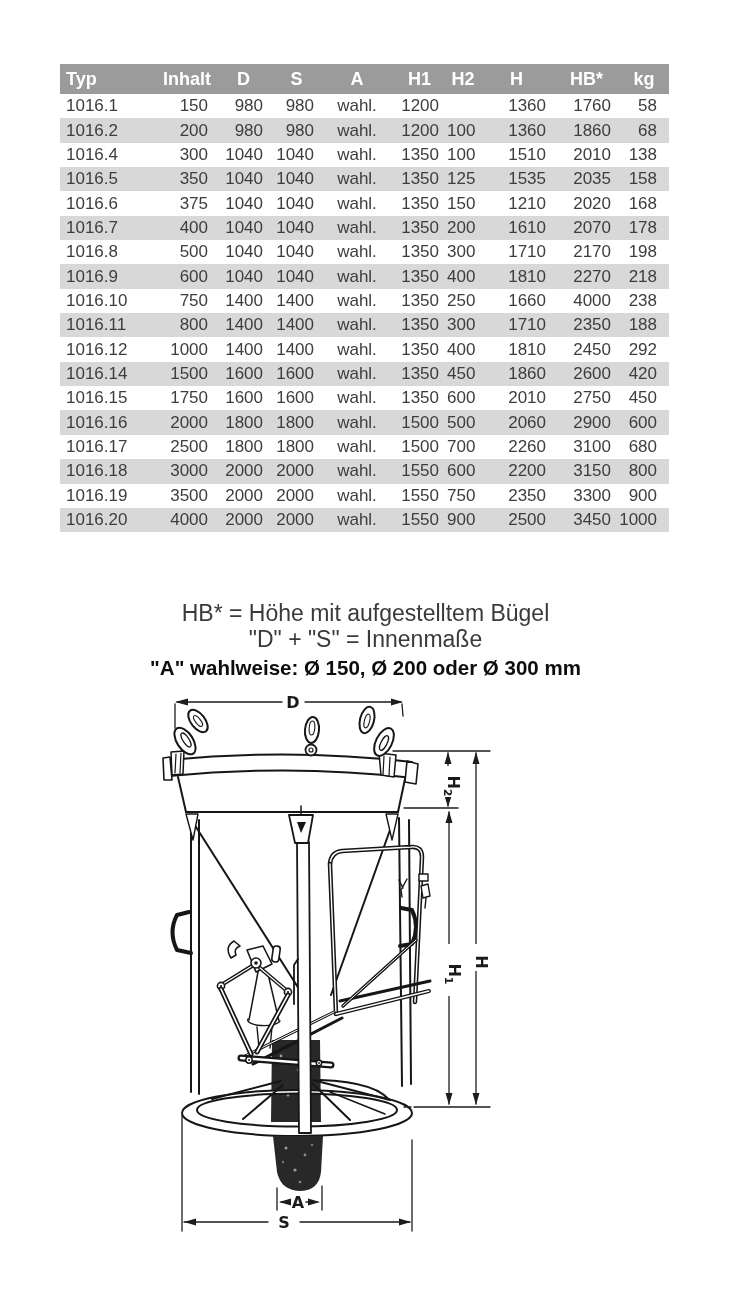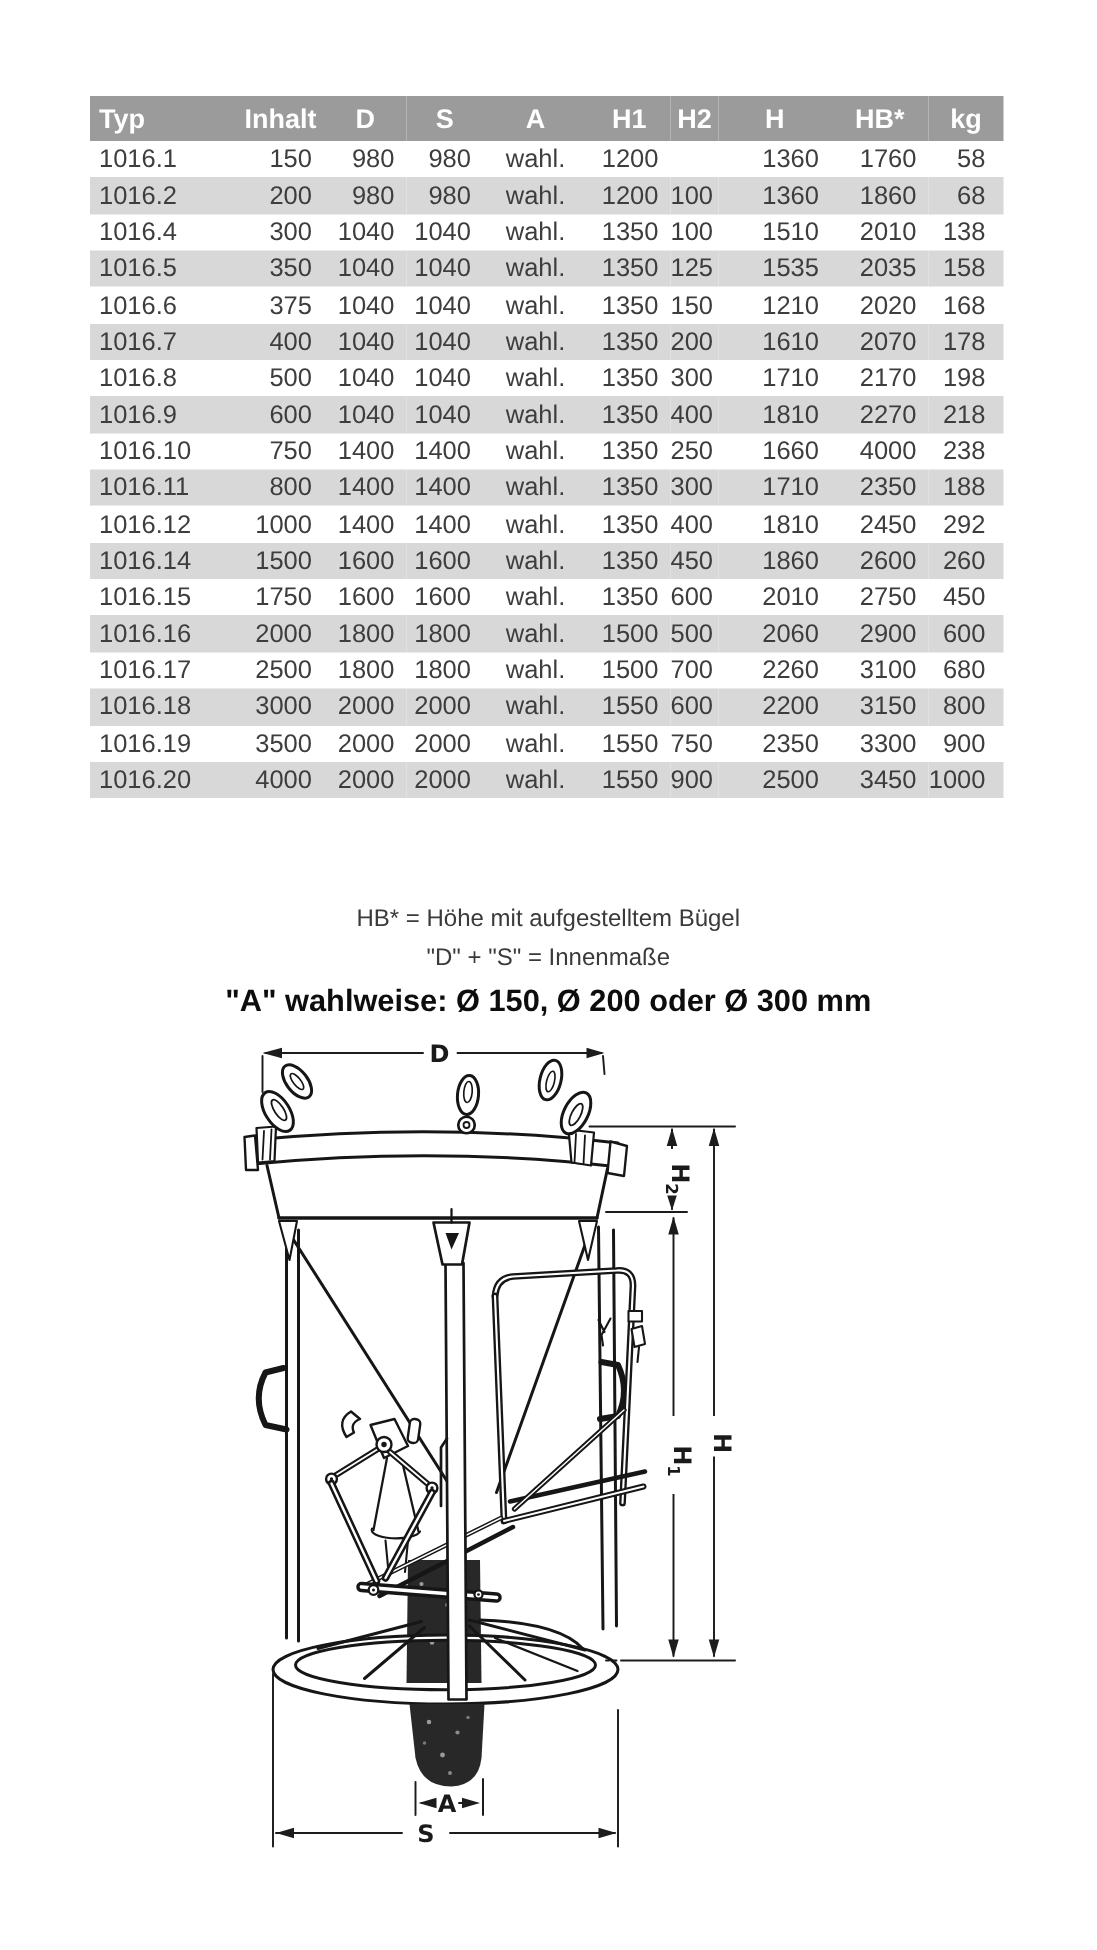--- a/index.html
+++ b/index.html
@@ -31,21 +31,21 @@
   .spec-table .c6{width:32px;}
   .spec-table .c7{width:75px;}
   .spec-table .c8{width:65px;}
   .spec-table .c9{width:50px;padding-right:12px;}
   .spec-table th.c0{text-align:left;padding-left:6px;}
   .spec-table th.c1,.spec-table th.c2,.spec-table th.c3,.spec-table th.c4,
   .spec-table th.c5,.spec-table th.c6,.spec-table th.c7,.spec-table th.c8,
   .spec-table th.c9{text-align:center;padding:0;}
   
   .notes{position:absolute;left:0;top:600px;width:731px;text-align:center;}
-  .notes .n1,.notes .n2{font-size:16px;color:#3a3a3a;line-height:26px;}
+  .notes .n1,.notes .n2{font-size:23px;color:#3a3a3a;line-height:26px;}
   .notes .n3{font-size:20.5px;color:#0d0d0d;font-weight:bold;line-height:30px;margin-top:1px;}
   
   .drawing{position:absolute;left:125px;top:685px;width:415px;height:560px;}
   .drawing text{font-family:"DejaVu Sans","Liberation Sans",sans-serif;}
 </style>
 </head>
 <body>
 
 <table class="spec-table">
   <thead>
@@ -198,21 +198,21 @@
       <tr>
         <td class="c0">1016.14</td>
         <td class="c1">1500</td>
         <td class="c2">1600</td>
         <td class="c3">1600</td>
         <td class="c4">wahl.</td>
         <td class="c5">1350</td>
         <td class="c6">450</td>
         <td class="c7">1860</td>
         <td class="c8">2600</td>
-        <td class="c9">260</td>
+        <td class="c9">420</td>
       </tr>
       <tr>
         <td class="c0">1016.15</td>
         <td class="c1">1750</td>
         <td class="c2">1600</td>
         <td class="c3">1600</td>
         <td class="c4">wahl.</td>
         <td class="c5">1350</td>
         <td class="c6">600</td>
         <td class="c7">2010</td>

